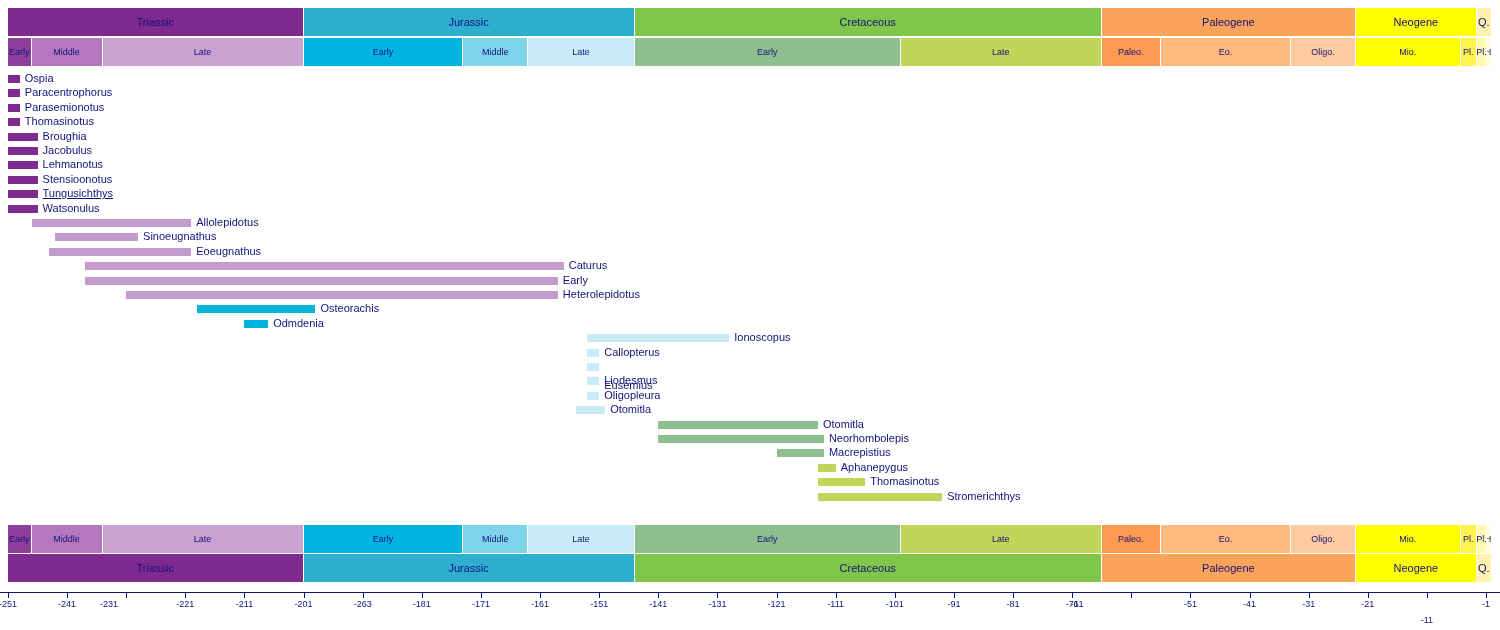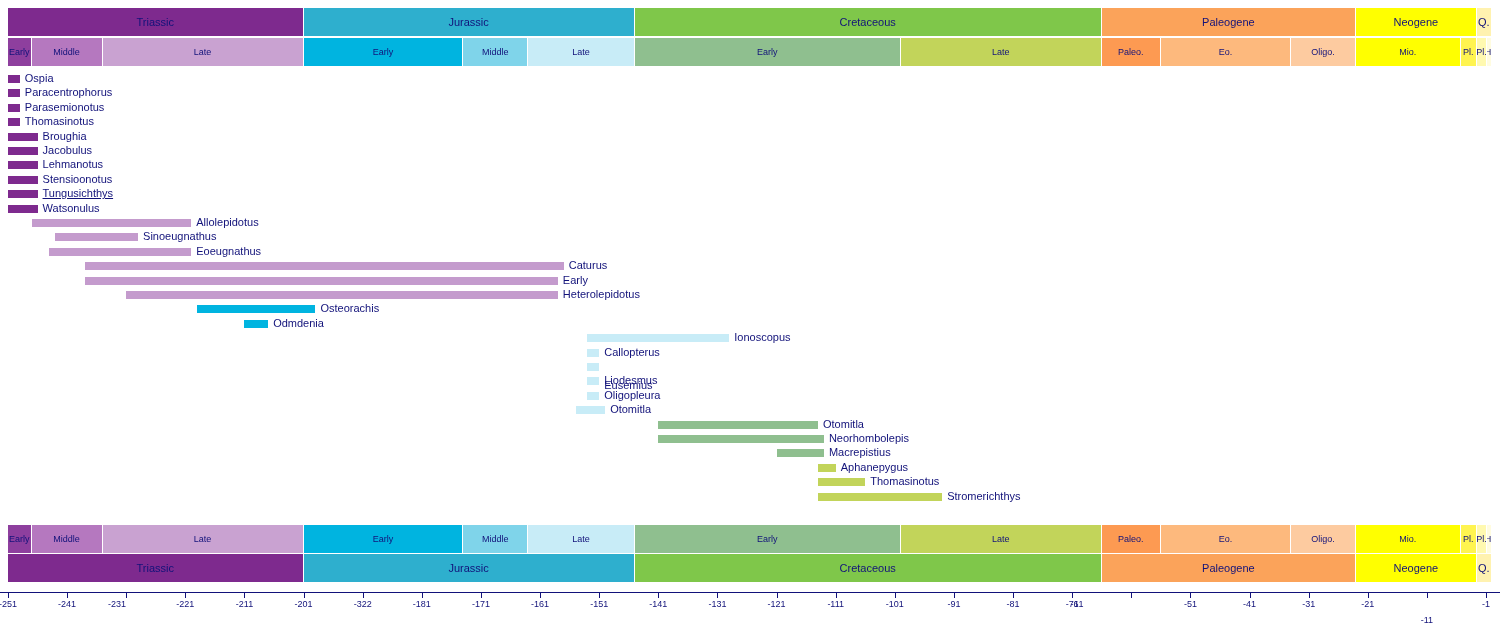--- a/index.html
+++ b/index.html
@@ -239,29 +239,29 @@
     </div>
 
   <div class="axis">
     <div class="axis-line"></div>
     <div id="ticks">
         <div class="tick" style="left: 8px;"></div>
         <div class="tick-label" style="left: 8px;">-251</div>
         <div class="tick" style="left: 67.1235px;"></div>
         <div class="tick-label" style="left: 67.1235px;">-241</div>
         <div class="tick" style="left: 126.247px;"></div>
-        <div class="tick-label" style="left: 117px; text-align: center;">-231</div>
+        <div class="tick-label" style="left: 109px; text-align: center;">-231</div>
         <div class="tick" style="left: 185.371px;"></div>
         <div class="tick-label" style="left: 185.371px; text-align: center;">-221</div>
         <div class="tick" style="left: 244.494px;"></div>
         <div class="tick-label" style="left: 244.494px;">-211</div>
         <div class="tick" style="left: 303.618px;"></div>
         <div class="tick-label" style="left: 303.618px;">-201</div>
         <div class="tick" style="left: 362.741px;"></div>
-        <div class="tick-label" style="left: 362.741px;">-322</div>
+        <div class="tick-label" style="left: 362.741px;">-263</div>
         <div class="tick" style="left: 421.865px;"></div>
         <div class="tick-label" style="left: 421.865px;">-181</div>
         <div class="tick" style="left: 480.988px;"></div>
         <div class="tick-label" style="left: 480.988px;">-171</div>
         <div class="tick" style="left: 540.112px;"></div>
         <div class="tick-label" style="left: 540.112px;">-161</div>
         <div class="tick" style="left: 599.235px;"></div>
         <div class="tick-label" style="left: 599.235px;">-151</div>
         <div class="tick" style="left: 658.359px;"></div>
         <div class="tick-label" style="left: 658.359px;">-141</div>

